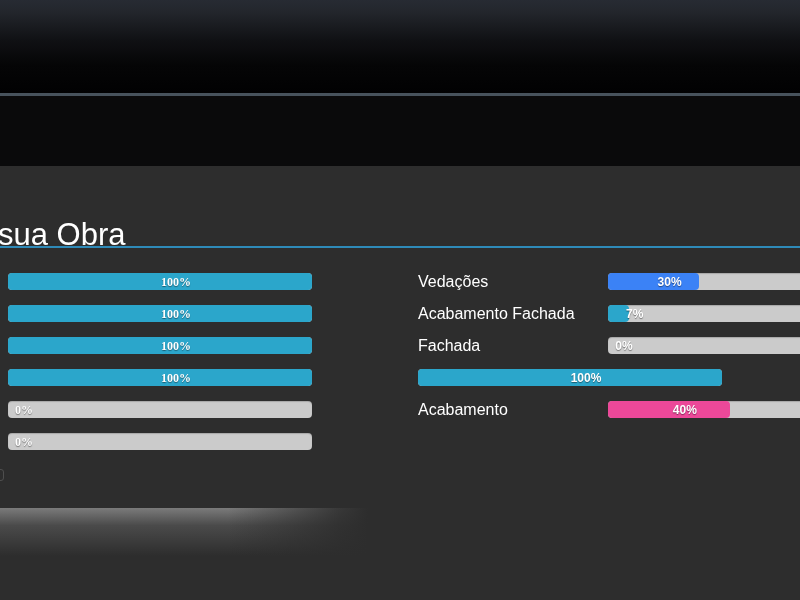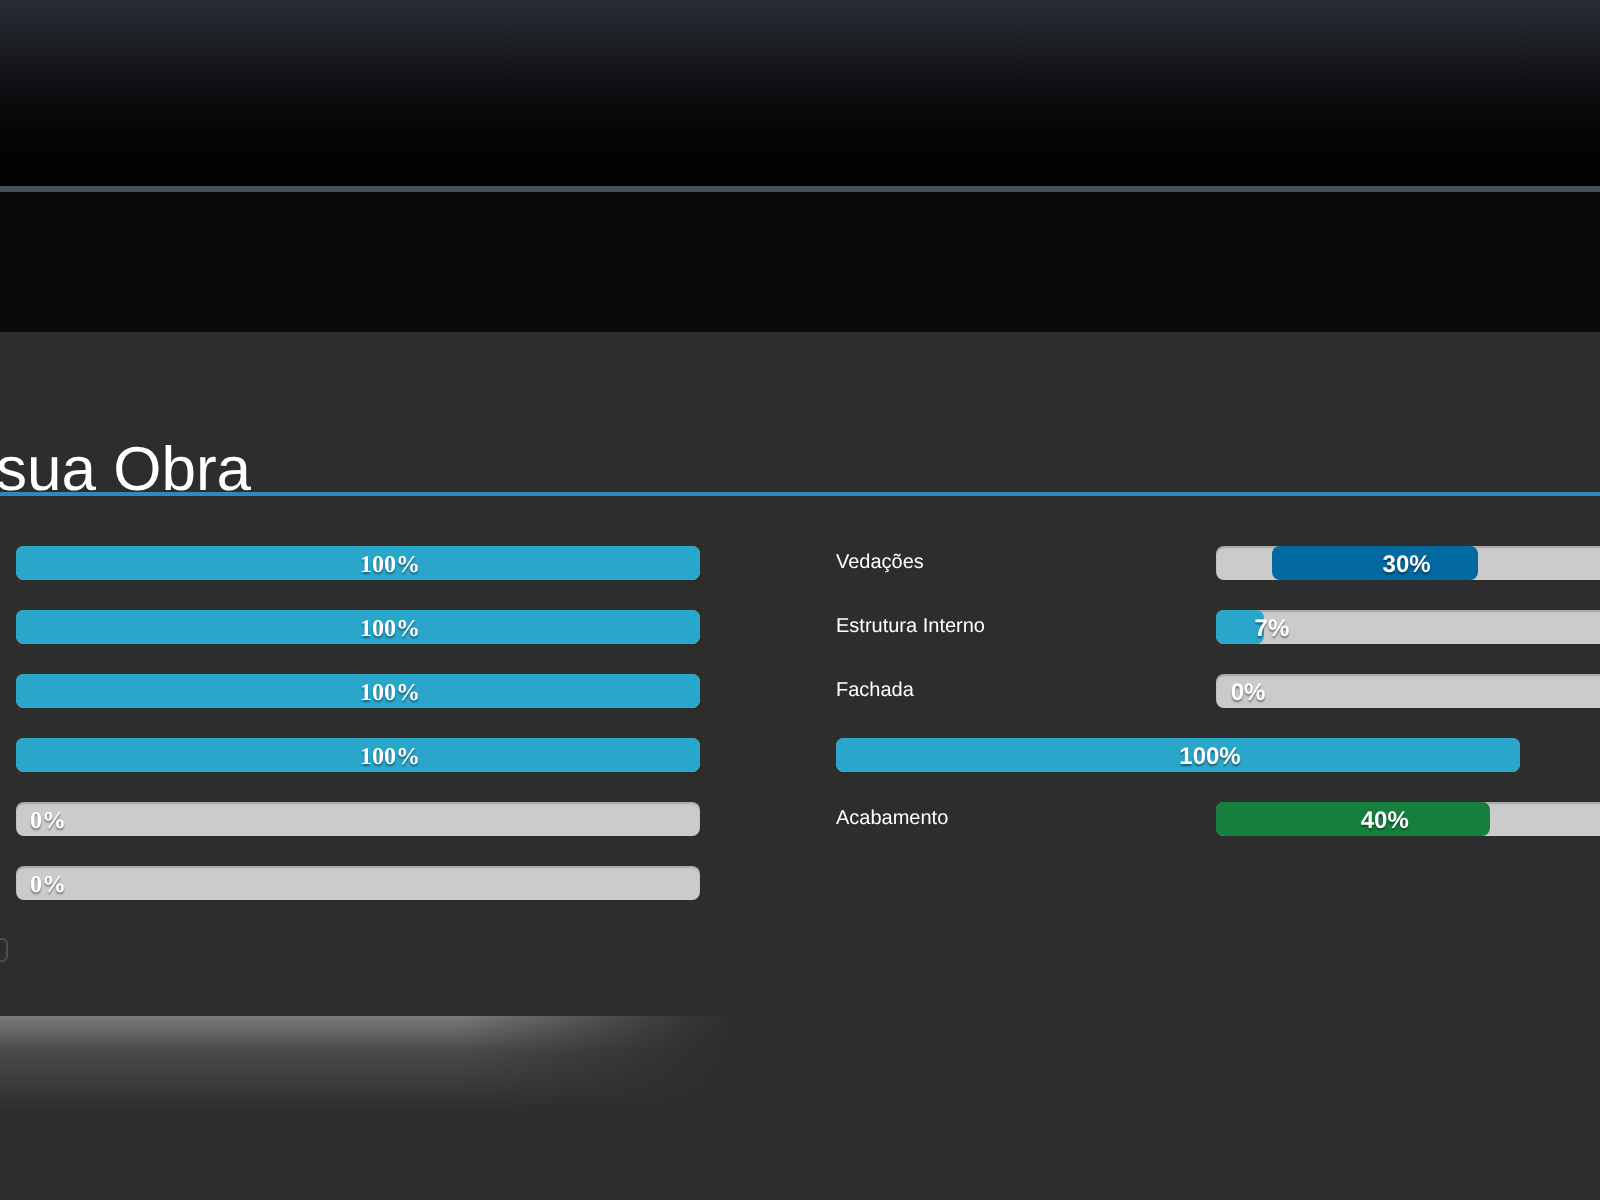--- a/index.html
+++ b/index.html
@@ -35,21 +35,21 @@
     color: #ffffff; font-size: 31px; font-weight: 400;
     letter-spacing: 0px; white-space: nowrap;
   }
   .title-underline {
     position: absolute; left: 0; top: 246px; width: 800px; height: 2px;
   }
 
   
   .meter-track {
     position: relative;
-    width: 342px; height: 17px;
+    width: 304px; height: 17px;
     background: #cbcbcb;
     border-radius: 4px;
     box-shadow: inset 0 1px 1px rgba(0,0,0,0.18);
     text-align: right;
   }
   .meter-fill {
     position: relative;
     height: 100%;
     border-radius: 4px;
   }
@@ -65,21 +65,21 @@
   .sans-label  .meter-label { font-family: "Liberation Sans", sans-serif; }
 
   .left-bar { position: absolute; left: 8px; }
 
   .right-row {
     position: absolute; left: 418px; width: 540px; height: 17px;
     display: flex; align-items: center;
   }
   .right-row .row-label {
     width: 190px; flex: 0 0 190px;
-    color: #ffffff; font-size: 10px;
+    color: #ffffff; font-size: 16px;
     white-space: nowrap;
   }
 
   
   .glow-band {
     position: absolute; left: 0; top: 508px; width: 368px; height: 50px;
     background: linear-gradient(to bottom, rgba(200,200,200,0.5) 0%, rgba(150,150,150,0.28) 35%, rgba(45,45,45,0) 96%);
     pointer-events: none;
   }
   .glow-band::after {
@@ -139,28 +139,28 @@
   <div class="left-bar meter-track serif-label" style="top: 433px;">
     <div class="meter-fill" style="width: 0%;">
       <span class="meter-label">0%</span>
     </div>
   </div>
 </div>
 <div id="right-rows">
   <div class="right-row" style="top: 273px;">
     <span class="row-label">Vedações</span>
     <div class="meter-track sans-label">
-      <div class="meter-fill" style="width: 30%; background: #0369a1; margin-left: 28px;">
+      <div class="meter-fill" style="width: 30%; background: #3b82f6;">
         <span class="meter-label">30%</span>
       </div>
     </div>
   </div>
 
   <div class="right-row" style="top: 305px;">
-    <span class="row-label">Estrutura Interno</span>
+    <span class="row-label">Acabamento Fachada</span>
     <div class="meter-track sans-label">
       <div class="meter-fill" style="width: 7%; background: rgb(43, 166, 203);">
         <span class="meter-label">7%</span>
       </div>
     </div>
   </div>
 
   <div class="right-row" style="top: 337px;">
     <span class="row-label">Fachada</span>
     <div class="meter-track sans-label">
@@ -174,21 +174,21 @@
     <div class="meter-track sans-label">
       <div class="meter-fill" style="width: 100%; background: rgb(43, 166, 203);">
         <span class="meter-label">100%</span>
       </div>
     </div>
   </div>
 
   <div class="right-row" style="top: 401px;">
     <span class="row-label">Acabamento</span>
     <div class="meter-track sans-label">
-      <div class="meter-fill" style="width: 40%; background: #15803d;">
+      <div class="meter-fill" style="width: 40%; background: #ec4899;">
         <span class="meter-label">40%</span>
       </div>
     </div>
   </div>
 </div>
 
 <div class="glow-band"></div>
 <div class="edge-fragment"></div>
 
 </body></html>

